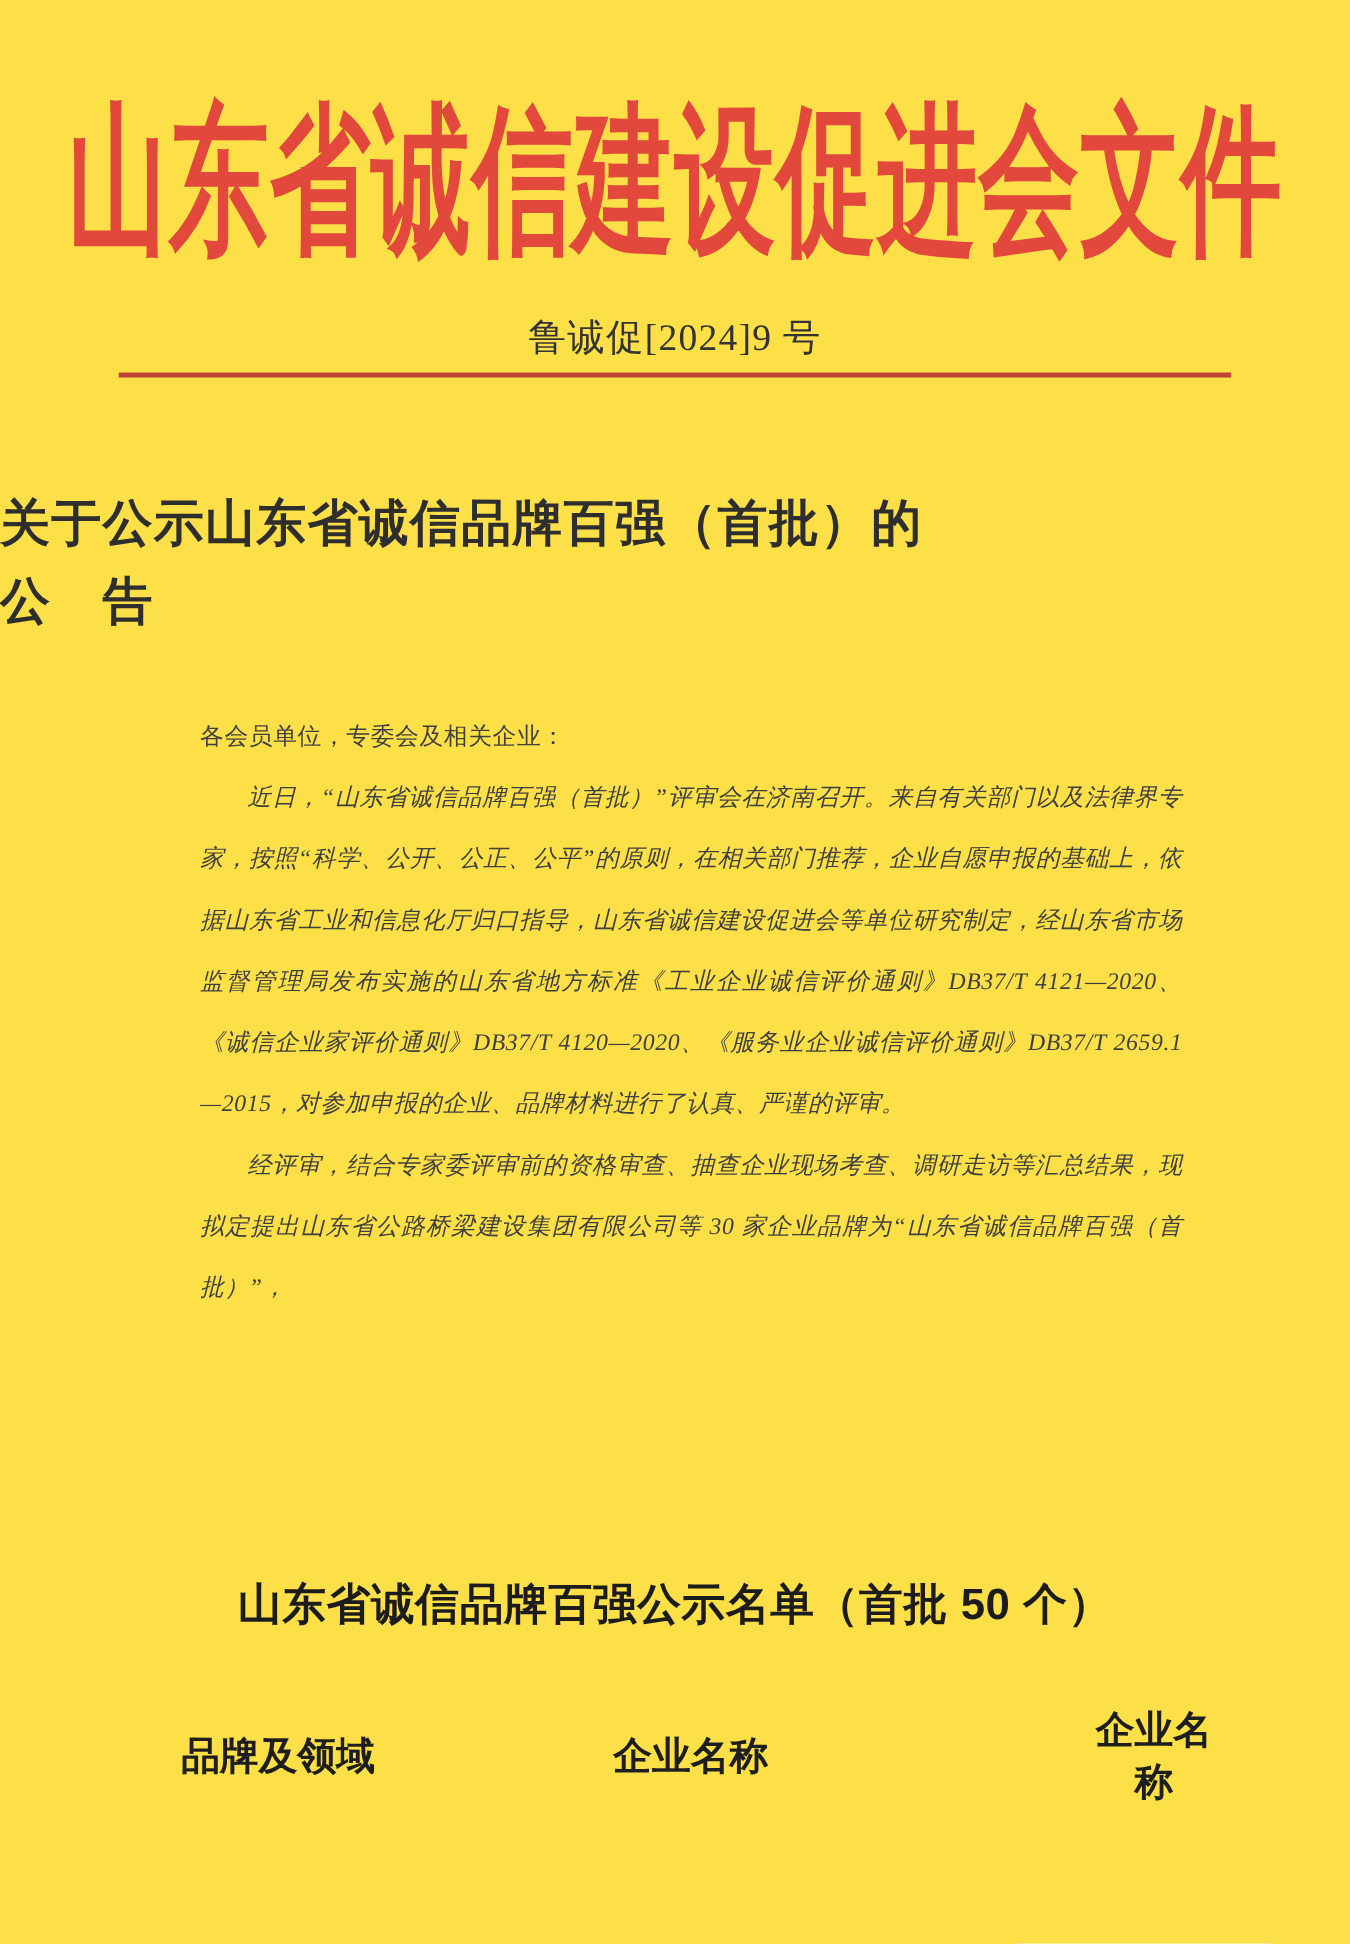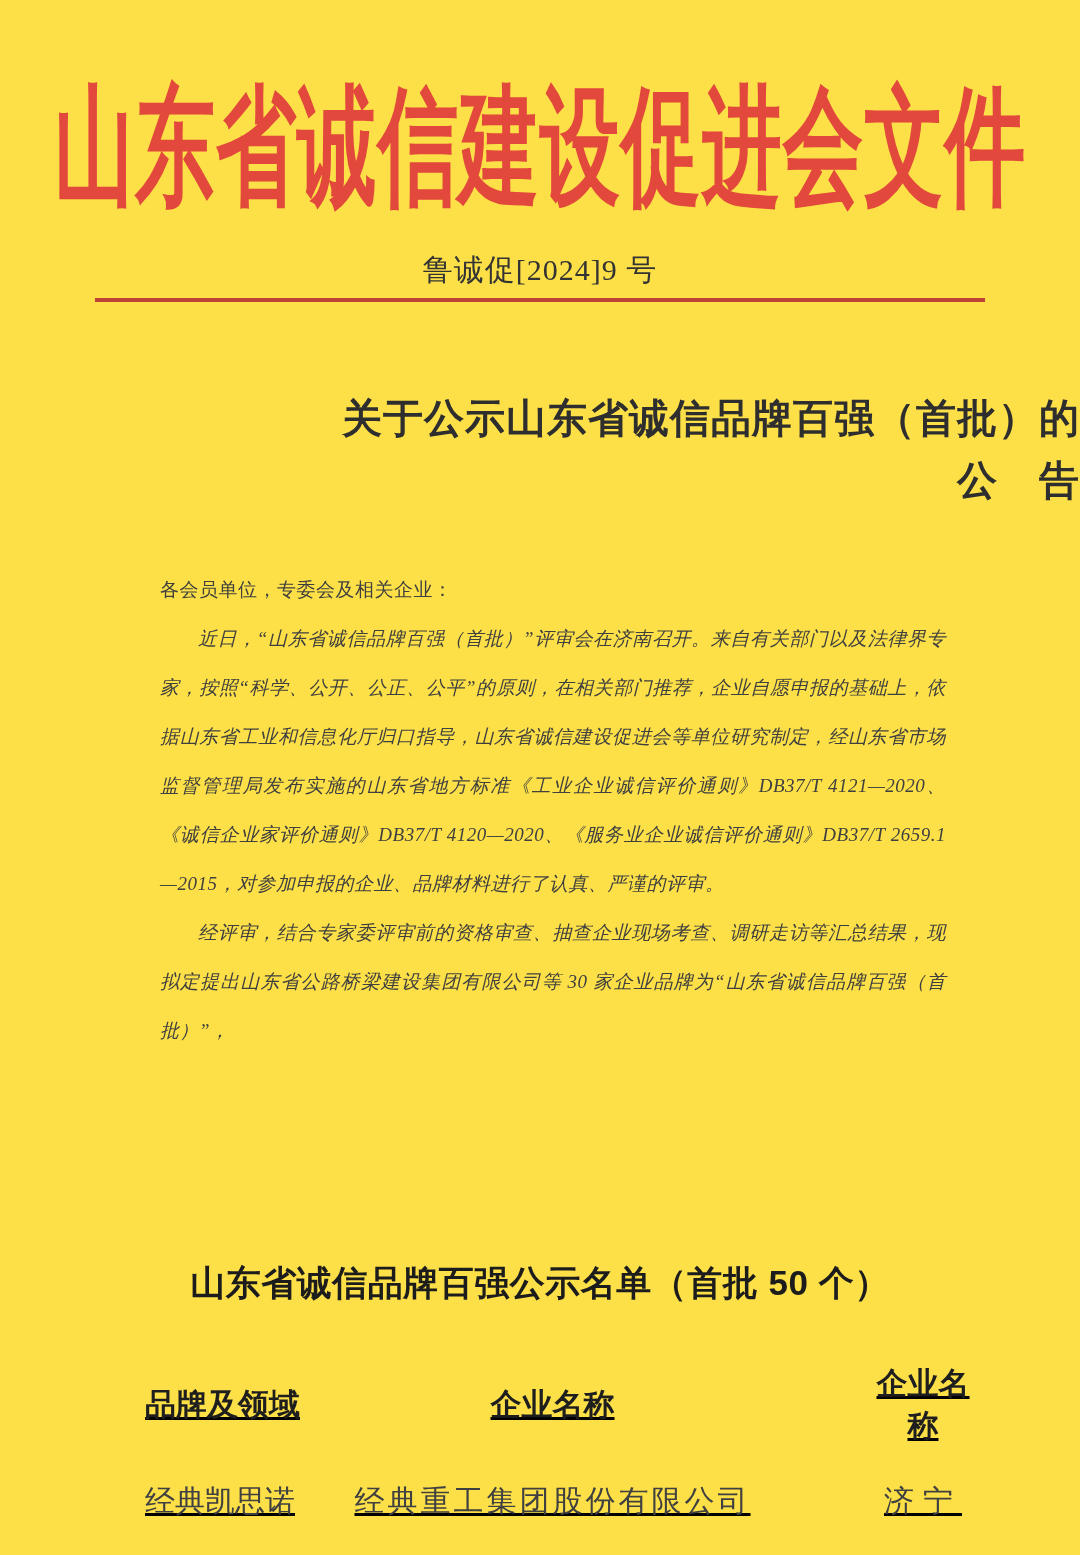--- a/index.html
+++ b/index.html
@@ -51,21 +51,21 @@
     width: 890px;
     height: 4px;
     background: #c04138;
   }
   
   .doc-title {
     position: absolute;
     top: 388px;
     left: 0;
     width: 100%;
-    text-align: right;
+    text-align: left;
     font-size: 40px;
     font-weight: bold;
     color: #2e2e2e;
     line-height: 62px;
     letter-spacing: 1px;
   }
   
   .body-text {
     position: absolute;
     top: 565px;
@@ -96,21 +96,20 @@
     font-weight: bold;
     color: #1c1c1c;
     letter-spacing: 0.5px;
   }
   
   .brand-table {
     position: absolute;
     top: 1363px;
     left: 145px;
     width: 835px;
-    text-decoration: underline;
   }
   .t-row {
     display: grid;
     grid-template-columns: 200px 415px 1fr;
     align-items: center;
   }
   .t-row.head {
     font-family: "Liberation Sans", "DejaVu Sans", sans-serif;
     font-weight: bold;
     font-size: 31px;
@@ -150,20 +149,15 @@
   </div>
 
   <div class="list-heading">山东省诚信品牌百强公示名单（首批 50 个）</div>
 
   <div class="brand-table">
     <div class="t-row head">
       <div class="cell-brand">品牌及领域</div>
       <div class="cell-company">企业名称</div>
       <div class="cell-city">企业名称</div>
     </div>
-    <div class="t-row data">
-      <div class="cell-brand">经典凯思诺</div>
-      <div class="cell-company">经典重工集团股份有限公司</div>
-      <div class="cell-city">济宁</div>
-    </div>
   </div>
 
 </div>
 
 </body></html>

